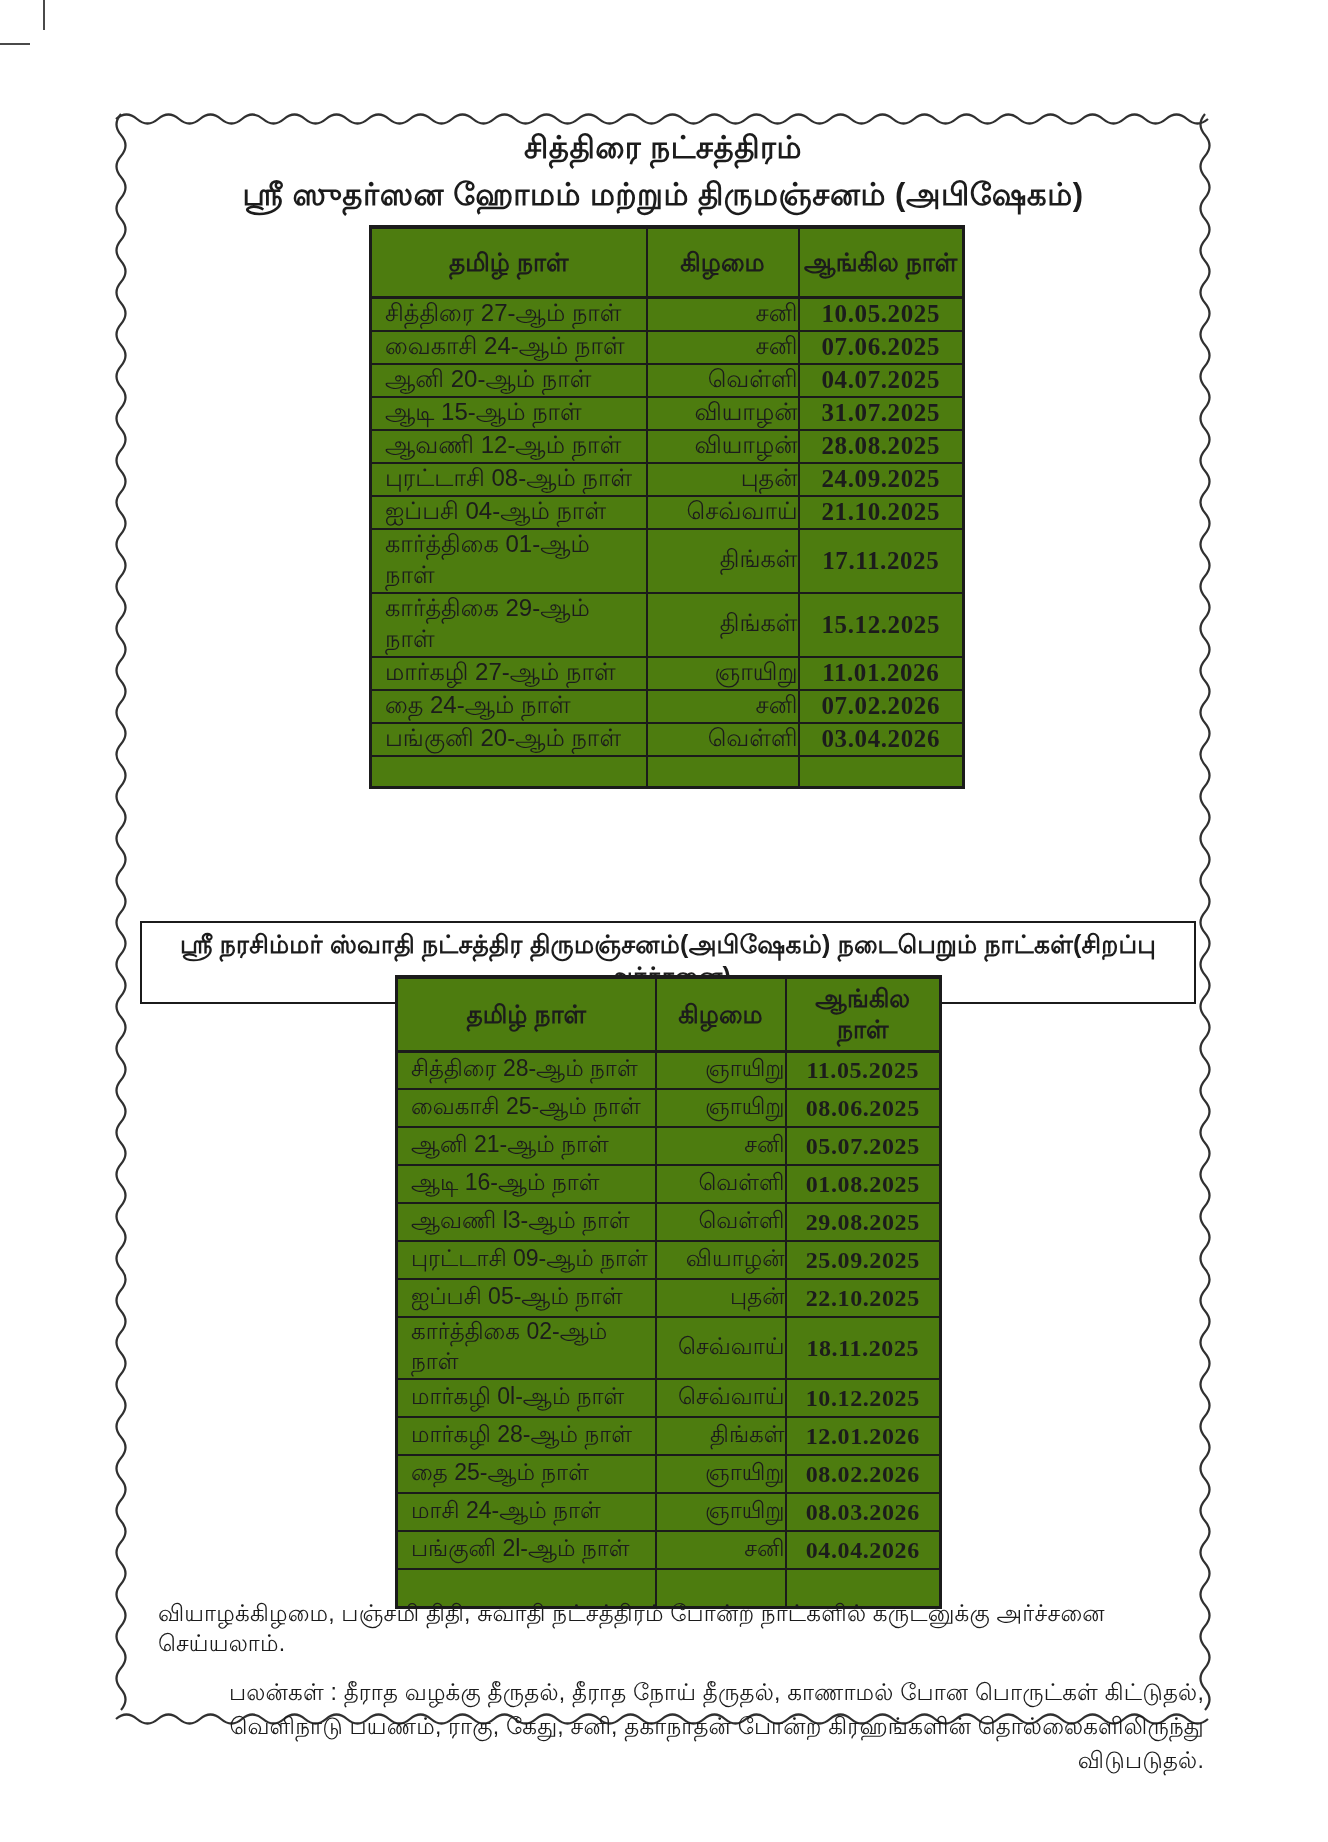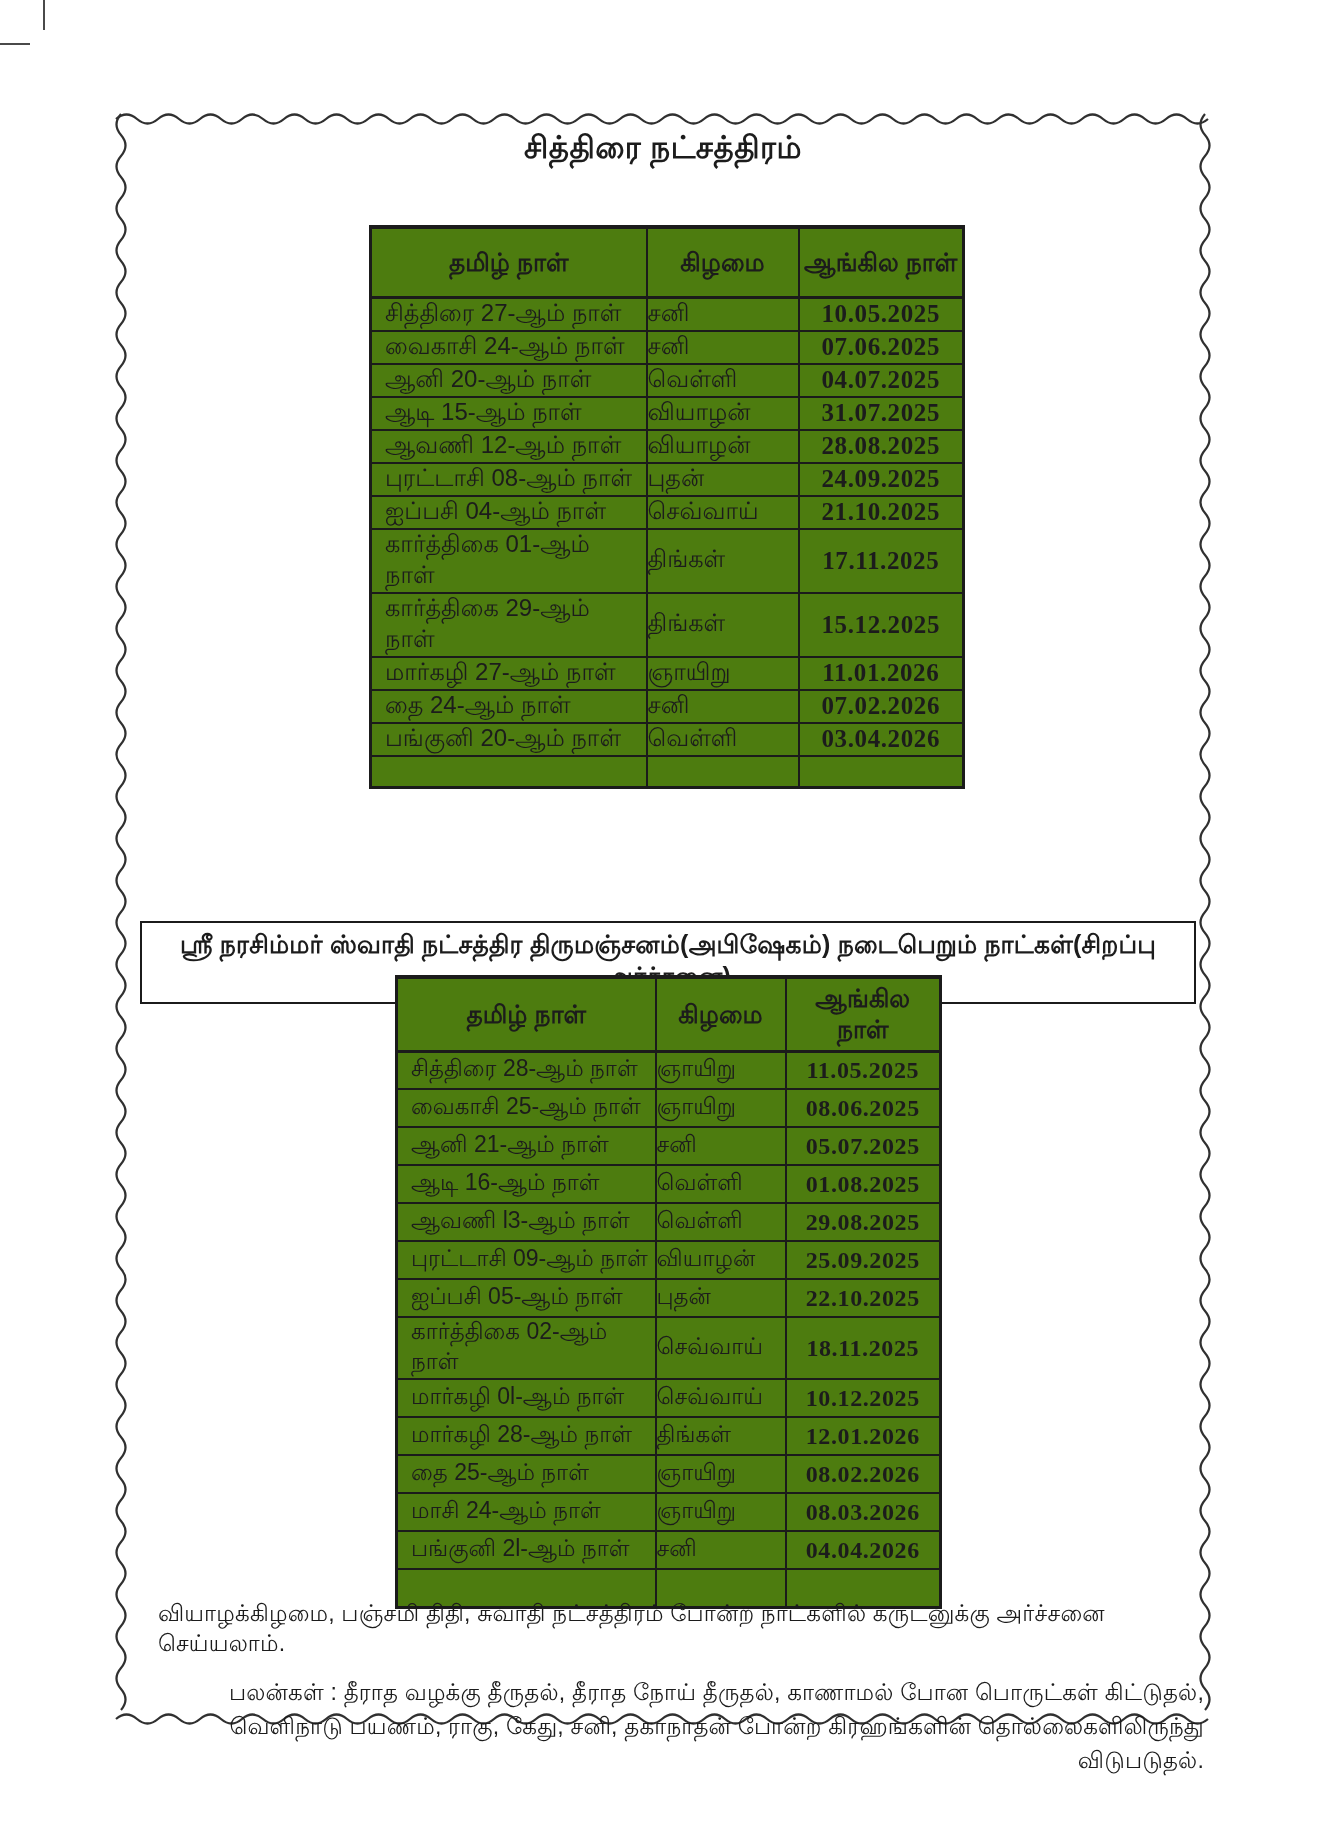--- a/index.html
+++ b/index.html
@@ -25,21 +25,21 @@
   .title-2 { font-size: 31px; font-weight: bold; letter-spacing: 0.5px; margin-top: 7px; }
 
   
   table { border-collapse: collapse; table-layout: fixed; background: #4d7c0f; }
   table, th, td { border: 2px solid #1b1b1b; }
   table { border-width: 3px; border-top-width: 4px; }
   thead tr { border-bottom: 3px solid #1b1b1b; }
   th { font-weight: bold; font-size: 25px; line-height: 1.25; text-align: center; vertical-align: middle; padding: 4px 2px; }
   td { vertical-align: middle; }
   td.tamil { text-align: left; padding-left: 13px; font-size: 24px; }
-  td.weekday { text-align: left; font-size: 24px; }
+  td.weekday { text-align: right; font-size: 24px; }
   td.date { text-align: center; font-family: "Liberation Serif", serif; font-weight: bold; font-size: 25px; letter-spacing: 0.6px; }
 
   .table1-wrap { position: absolute; left: 369px; top: 225px; }
   .table1 { width: 593px; }
   .table1 col.c1 { width: 276px; } .table1 col.c2 { width: 152px; } .table1 col.c3 { width: 165px; }
   .table1 th { height: 70px; }
   .table1 td { height: 32px; }
 
   .section2-box {
     position: absolute; left: 140px; top: 921px; width: 1056px;
@@ -70,20 +70,21 @@
 
 <svg class="wavy-frame" width="1102" height="1618" viewBox="0 0 1102 1618">
   <path id="wave-top" fill="none" stroke="#303030" stroke-width="2.2" d="M 4 9 q 10.5 -9 21 0 t 21 0 t 21 0 t 21 0 t 21 0 t 21 0 t 21 0 t 21 0 t 21 0 t 21 0 t 21 0 t 21 0 t 21 0 t 21 0 t 21 0 t 21 0 t 21 0 t 21 0 t 21 0 t 21 0 t 21 0 t 21 0 t 21 0 t 21 0 t 21 0 t 21 0 t 21 0 t 21 0 t 21 0 t 21 0 t 21 0 t 21 0 t 21 0 t 21 0 t 21 0 t 21 0 t 21 0 t 21 0 t 21 0 t 21 0 t 21 0 t 21 0 t 21 0 t 21 0 t 21 0 t 21 0 t 21 0 t 21 0 t 21 0 t 21 0 t 21 0 t 21 0"></path>
   <path id="wave-bottom" fill="none" stroke="#303030" stroke-width="2.2" d="M 4 1609 q 10.5 -9 21 0 t 21 0 t 21 0 t 21 0 t 21 0 t 21 0 t 21 0 t 21 0 t 21 0 t 21 0 t 21 0 t 21 0 t 21 0 t 21 0 t 21 0 t 21 0 t 21 0 t 21 0 t 21 0 t 21 0 t 21 0 t 21 0 t 21 0 t 21 0 t 21 0 t 21 0 t 21 0 t 21 0 t 21 0 t 21 0 t 21 0 t 21 0 t 21 0 t 21 0 t 21 0 t 21 0 t 21 0 t 21 0 t 21 0 t 21 0 t 21 0 t 21 0 t 21 0 t 21 0 t 21 0 t 21 0 t 21 0 t 21 0 t 21 0 t 21 0 t 21 0 t 21 0"></path>
   <path id="wave-left" fill="none" stroke="#303030" stroke-width="2.2" d="M 9 4 q -9 10.5 0 21 t 0 21 t 0 21 t 0 21 t 0 21 t 0 21 t 0 21 t 0 21 t 0 21 t 0 21 t 0 21 t 0 21 t 0 21 t 0 21 t 0 21 t 0 21 t 0 21 t 0 21 t 0 21 t 0 21 t 0 21 t 0 21 t 0 21 t 0 21 t 0 21 t 0 21 t 0 21 t 0 21 t 0 21 t 0 21 t 0 21 t 0 21 t 0 21 t 0 21 t 0 21 t 0 21 t 0 21 t 0 21 t 0 21 t 0 21 t 0 21 t 0 21 t 0 21 t 0 21 t 0 21 t 0 21 t 0 21 t 0 21 t 0 21 t 0 21 t 0 21 t 0 21 t 0 21 t 0 21 t 0 21 t 0 21 t 0 21 t 0 21 t 0 21 t 0 21 t 0 21 t 0 21 t 0 21 t 0 21 t 0 21 t 0 21 t 0 21 t 0 21 t 0 21 t 0 21 t 0 21 t 0 21 t 0 21 t 0 21 t 0 21 t 0 21"></path>
   <path id="wave-right" fill="none" stroke="#303030" stroke-width="2.2" d="M 1093 4 q -9 10.5 0 21 t 0 21 t 0 21 t 0 21 t 0 21 t 0 21 t 0 21 t 0 21 t 0 21 t 0 21 t 0 21 t 0 21 t 0 21 t 0 21 t 0 21 t 0 21 t 0 21 t 0 21 t 0 21 t 0 21 t 0 21 t 0 21 t 0 21 t 0 21 t 0 21 t 0 21 t 0 21 t 0 21 t 0 21 t 0 21 t 0 21 t 0 21 t 0 21 t 0 21 t 0 21 t 0 21 t 0 21 t 0 21 t 0 21 t 0 21 t 0 21 t 0 21 t 0 21 t 0 21 t 0 21 t 0 21 t 0 21 t 0 21 t 0 21 t 0 21 t 0 21 t 0 21 t 0 21 t 0 21 t 0 21 t 0 21 t 0 21 t 0 21 t 0 21 t 0 21 t 0 21 t 0 21 t 0 21 t 0 21 t 0 21 t 0 21 t 0 21 t 0 21 t 0 21 t 0 21 t 0 21 t 0 21 t 0 21 t 0 21 t 0 21 t 0 21"></path>
 </svg>
 
 <div class="title-block">
   <div class="title-1">சித்திரை நட்சத்திரம்</div>
+  <div class="title-2">ஸ்ரீ ஸுதர்ஸன ஹோமம் மற்றும் திருமஞ்சனம் (அபிஷேகம்)</div>
 </div>
 
 <div class="table1-wrap">
   <table class="table1">
     <colgroup>
         <col class="c1">
         <col class="c2">
         <col class="c3">
       </colgroup>
     <thead>

